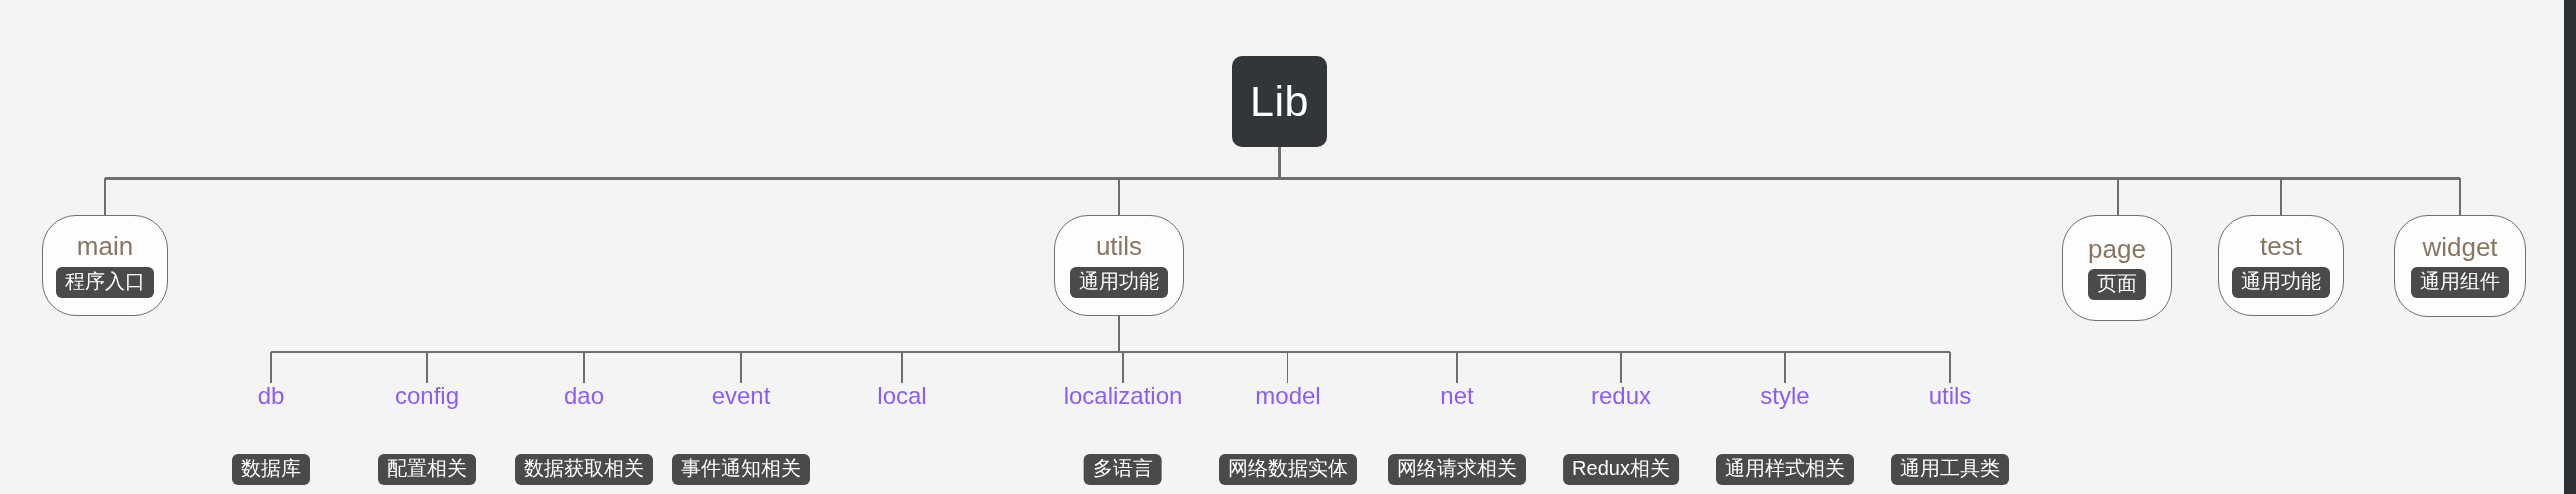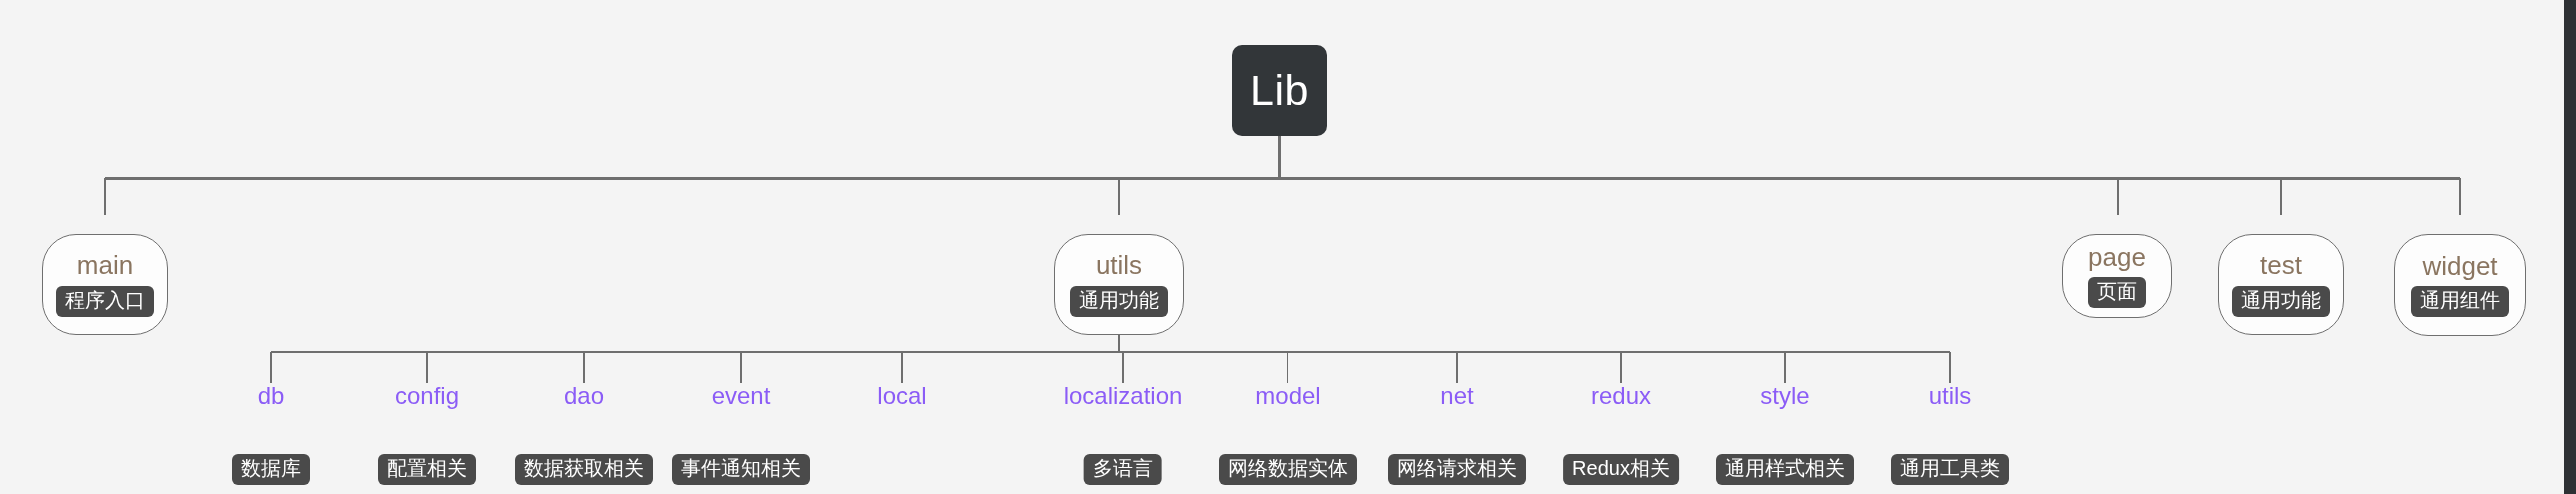--- a/index.html
+++ b/index.html
@@ -62,21 +62,20 @@
     position: absolute;
     box-sizing: border-box;
     background: #fdfdfd;
     border: 1.5px solid #6f6f6f;
     border-radius: 34px;
     display: flex;
     flex-direction: column;
     align-items: center;
     justify-content: center;
     padding: 16px 6px;
-    margin-top: 19px;
   }
   .l2-title {
     color: #8a7560;
     font-size: 26px;
     line-height: 1.05;
     white-space: nowrap;
     margin-bottom: 6px;
   }
   .badge {
     display: inline-block;
@@ -132,34 +131,34 @@
       <line x1="752" y1="357" x2="752" y2="388" stroke="#6e6e6e" stroke-width="2" shape-rendering="crispEdges"></line>
       <line x1="915" y1="357" x2="915" y2="388" stroke="#6e6e6e" stroke-width="2" shape-rendering="crispEdges"></line>
       <line x1="1139" y1="357" x2="1139" y2="388" stroke="#6e6e6e" stroke-width="2" shape-rendering="crispEdges"></line>
       <line x1="1306" y1="357" x2="1306" y2="388" stroke="#6e6e6e" stroke-width="2" shape-rendering="crispEdges"></line>
       <line x1="1478" y1="357" x2="1478" y2="388" stroke="#6e6e6e" stroke-width="2" shape-rendering="crispEdges"></line>
       <line x1="1644" y1="357" x2="1644" y2="388" stroke="#6e6e6e" stroke-width="2" shape-rendering="crispEdges"></line>
       <line x1="1811" y1="357" x2="1811" y2="388" stroke="#6e6e6e" stroke-width="2" shape-rendering="crispEdges"></line>
       <line x1="1978" y1="357" x2="1978" y2="388" stroke="#6e6e6e" stroke-width="2" shape-rendering="crispEdges"></line>
     </svg>
 
-  <div class="root-node" id="root-node" style="left: 1232px; top: 45px; width: 95px; height: 91px; background: rgb(50, 54, 57);">
+  <div class="root-node" id="root-node" style="left: 1232px; top: 56px; width: 95px; height: 91px; background: rgb(50, 54, 57);">
     <span class="root-label">Lib</span>
   </div>
 
   <div id="l2-layer">
       <div class="l2-node" style="left: 42px; top: 215px; width: 126px; height: 101px;">
         <div class="l2-title">main</div>
         <div class="badge">程序入口</div>
       </div>
       <div class="l2-node" style="left: 1054px; top: 215px; width: 130px; height: 101px;">
         <div class="l2-title">utils</div>
         <div class="badge">通用功能</div>
       </div>
-      <div class="l2-node" style="left: 2062px; top: 215px; width: 110px; height: 84px;">
+      <div class="l2-node" style="left: 2062px; top: 215px; width: 110px; height: 106px;">
         <div class="l2-title">page</div>
         <div class="badge">页面</div>
       </div>
       <div class="l2-node" style="left: 2218px; top: 215px; width: 126px; height: 101px;">
         <div class="l2-title">test</div>
         <div class="badge">通用功能</div>
       </div>
       <div class="l2-node" style="left: 2394px; top: 215px; width: 132px; height: 102px;">
         <div class="l2-title">widget</div>
         <div class="badge">通用组件</div>

